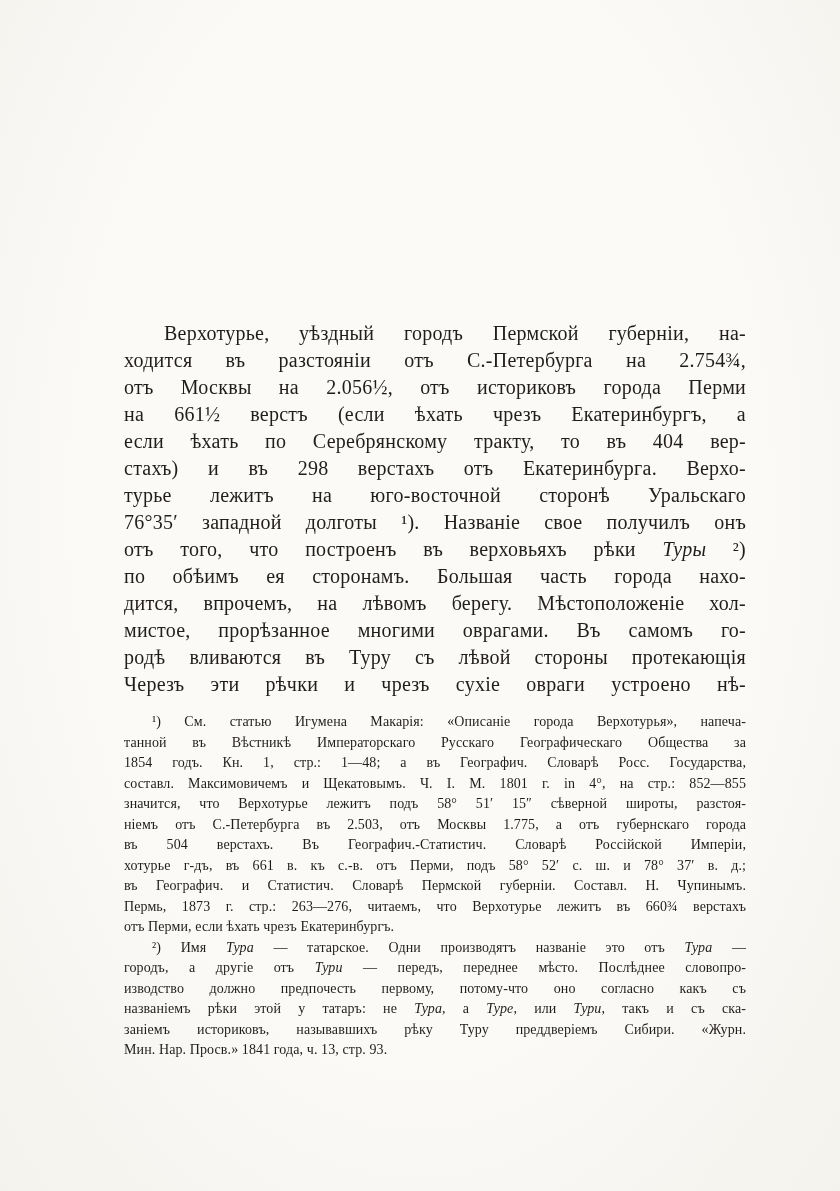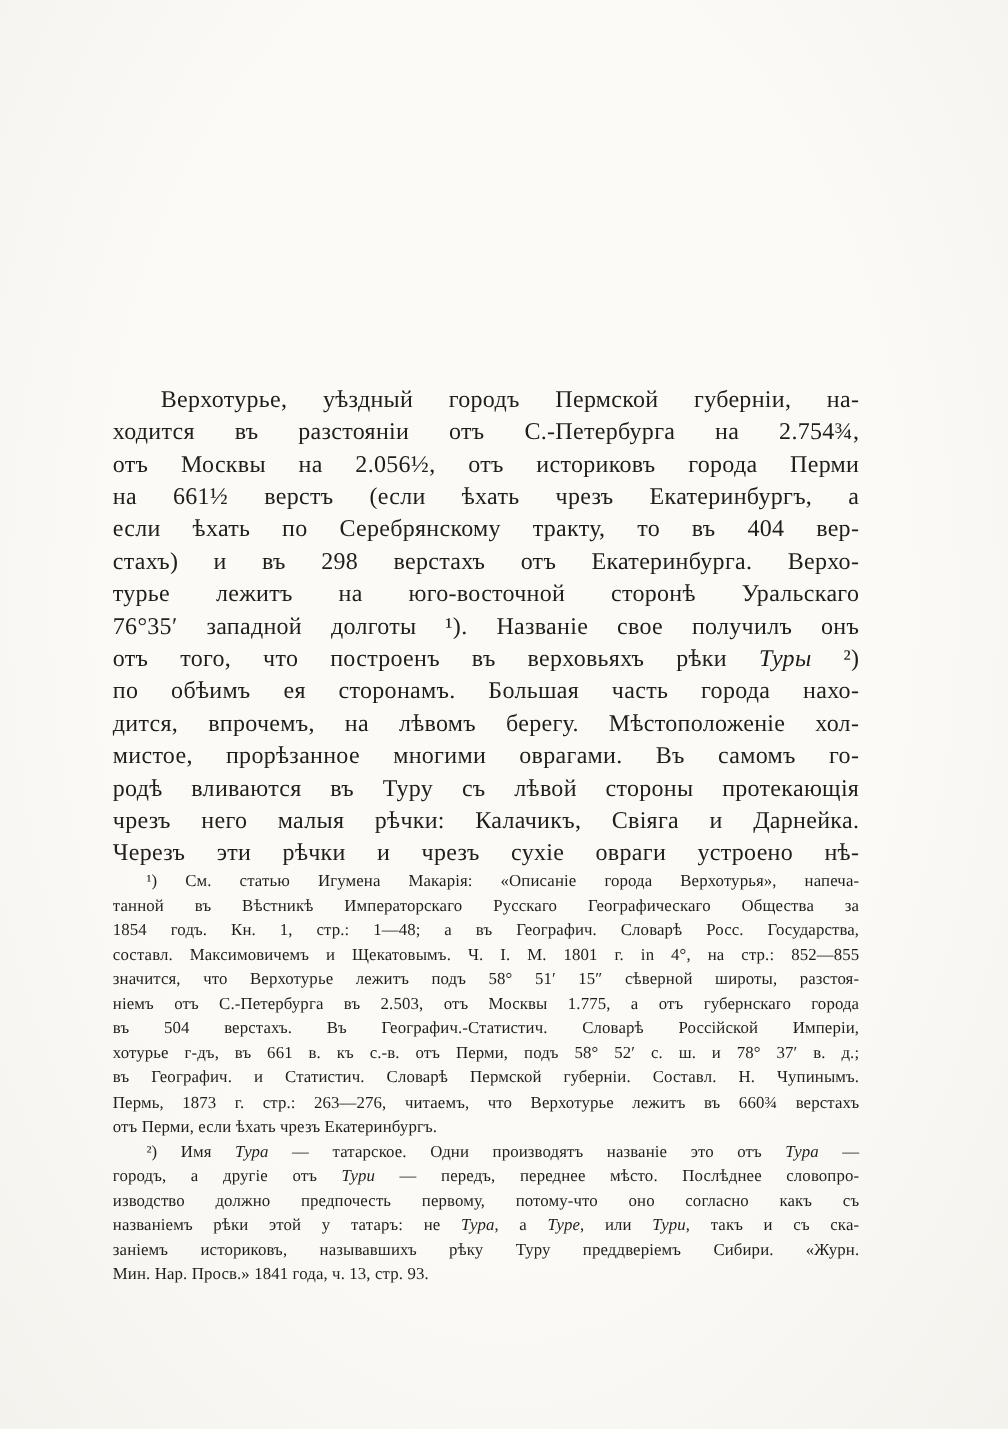--- a/index.html
+++ b/index.html
@@ -10,36 +10,37 @@
   }
   .page {
     position: relative;
     width: 840px; height: 1191px;
     background: radial-gradient(ellipse at 50% 42%, #fbfaf7 55%, #f4f2ed 100%);
     overflow: hidden;
     color: #201d1a;
   }
   .column {
     position: absolute;
-    left: 94px; top: 320px;
+    left: 124px; top: 320px;
     width: 622px;
   }
   .main-paragraph {
     font-size: 20px;
     line-height: 27px;
     letter-spacing: 0.25px;
   }
   .line {
     text-align: justify;
     text-align-last: justify;
     white-space: normal;
   }
   .main-paragraph .line.first { text-indent: 40px; }
   .main-paragraph .line.last  { text-align-last: justify; } 
   .footnotes {
+    margin-top: 14px;
     font-size: 14px;
     line-height: 20.5px;
     letter-spacing: 0.1px;
   }
   .footnote .line.first { text-indent: 28px; }
   .footnote .line.last  { text-align-last: left; }
   i { font-style: italic; }
 </style>
 </head>
 <body>
@@ -54,21 +55,20 @@
         <div class="line">на 661½ верстъ (если ѣхать чрезъ Екатеринбургъ, а</div>
         <div class="line">если ѣхать по Серебрянскому тракту, то въ 404 вер-</div>
         <div class="line">стахъ) и въ 298 верстахъ отъ Екатеринбурга. Верхо-</div>
         <div class="line">турье лежитъ на юго-восточной сторонѣ Уральскаго</div>
         <div class="line">76°35′ западной долготы ¹). Названіе свое получилъ онъ</div>
         <div class="line">отъ того, что построенъ въ верховьяхъ рѣки <i>Туры</i> ²)</div>
         <div class="line">по обѣимъ ея сторонамъ. Большая часть города нахо-</div>
         <div class="line">дится, впрочемъ, на лѣвомъ берегу. Мѣстоположеніе хол-</div>
         <div class="line">мистое, прорѣзанное многими оврагами. Въ самомъ го-</div>
         <div class="line">родѣ вливаются въ Туру съ лѣвой стороны протекающія</div>
-        <div class="line">чрезъ него малыя рѣчки: Калачикъ, Свіяга и Дарнейка.</div>
         <div class="line last">Черезъ эти рѣчки и чрезъ сухіе овраги устроено нѣ-</div>
       </div>
 
     <div class="footnotes">
       <div class="footnote">
           <div class="line first">¹) См. статью Игумена Макарія: «Описаніе города Верхотурья», напеча-</div>
           <div class="line">танной въ Вѣстникѣ Императорскаго Русскаго Географическаго Общества за</div>
           <div class="line">1854 годъ. Кн. 1, стр.: 1—48; а въ Географич. Словарѣ Росс. Государства,</div>
           <div class="line">составл. Максимовичемъ и Щекатовымъ. Ч. I. М. 1801 г. in 4°, на стр.: 852—855</div>
           <div class="line">значится, что Верхотурье лежитъ подъ 58° 51′ 15″ сѣверной широты, разстоя-</div>

